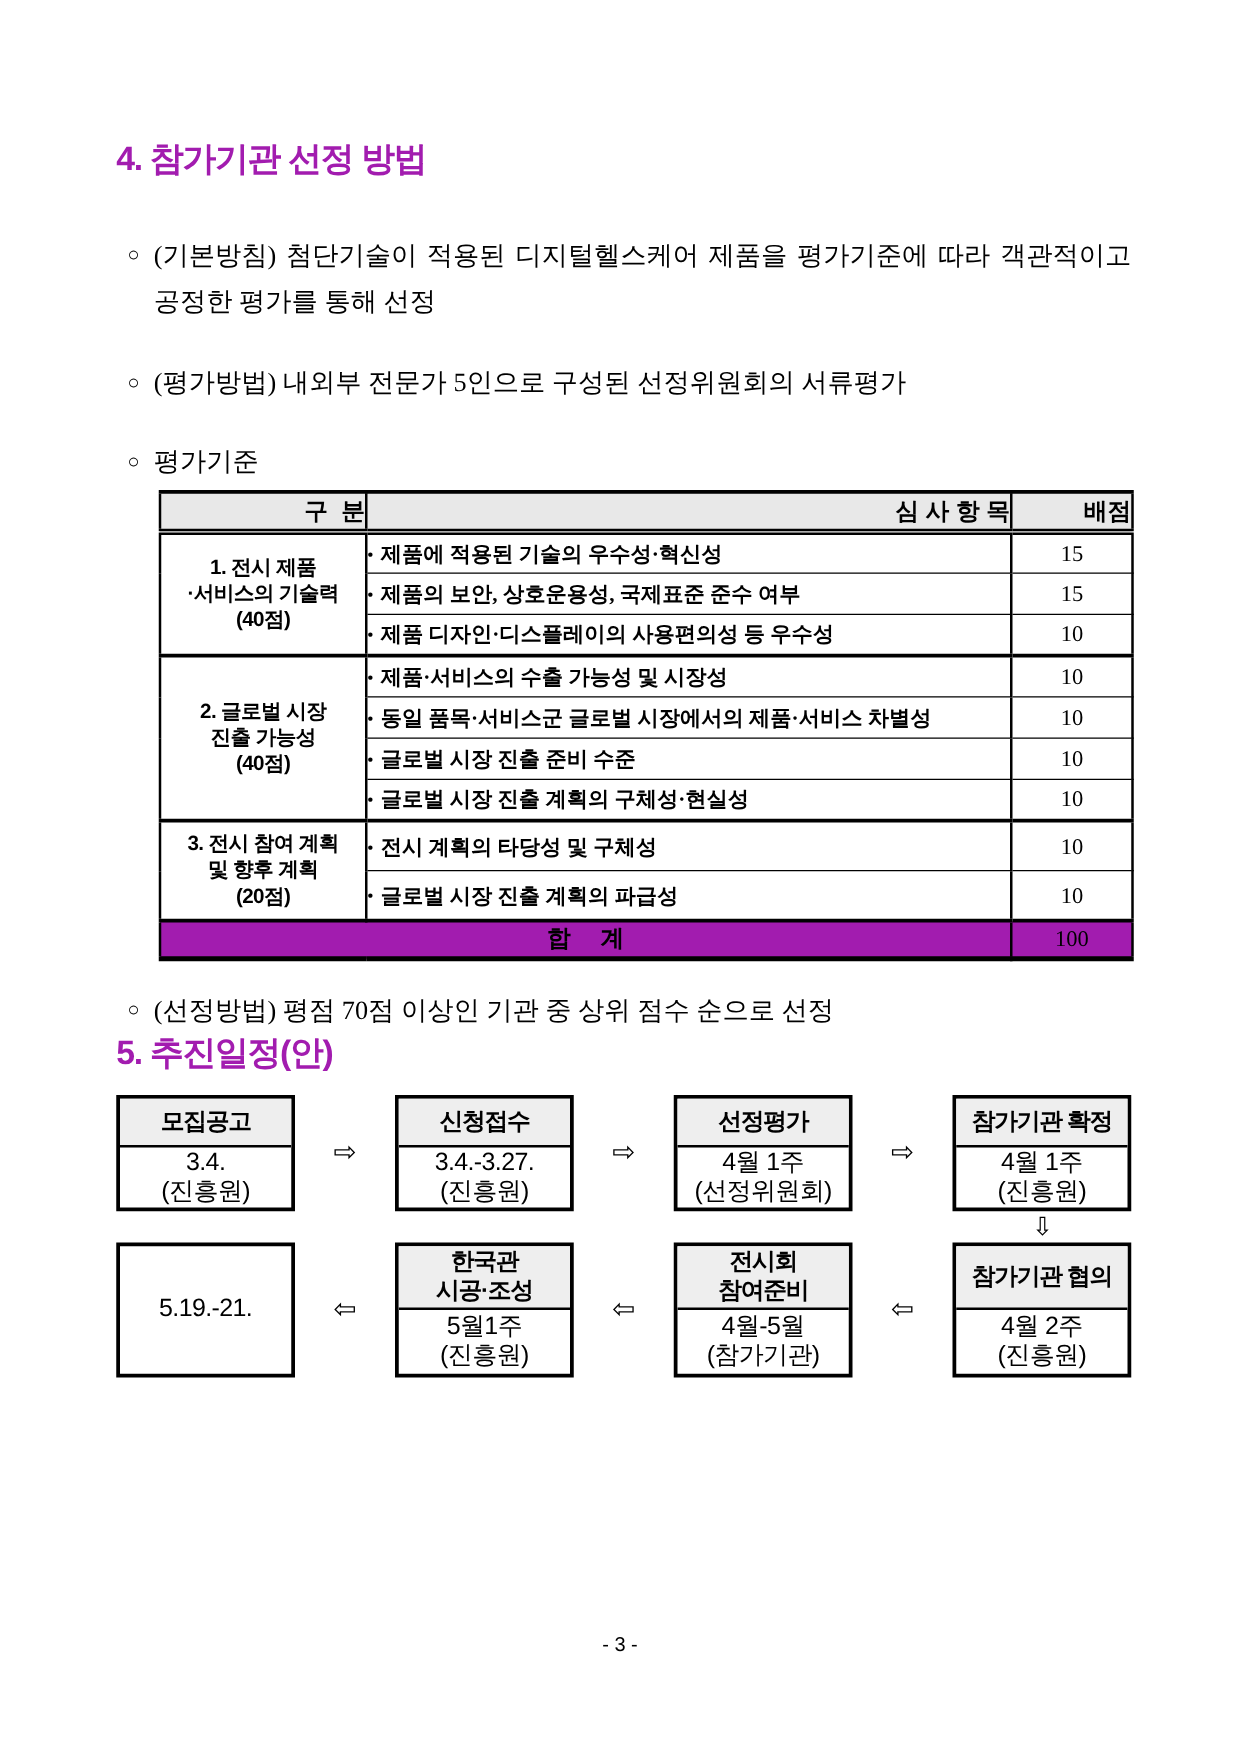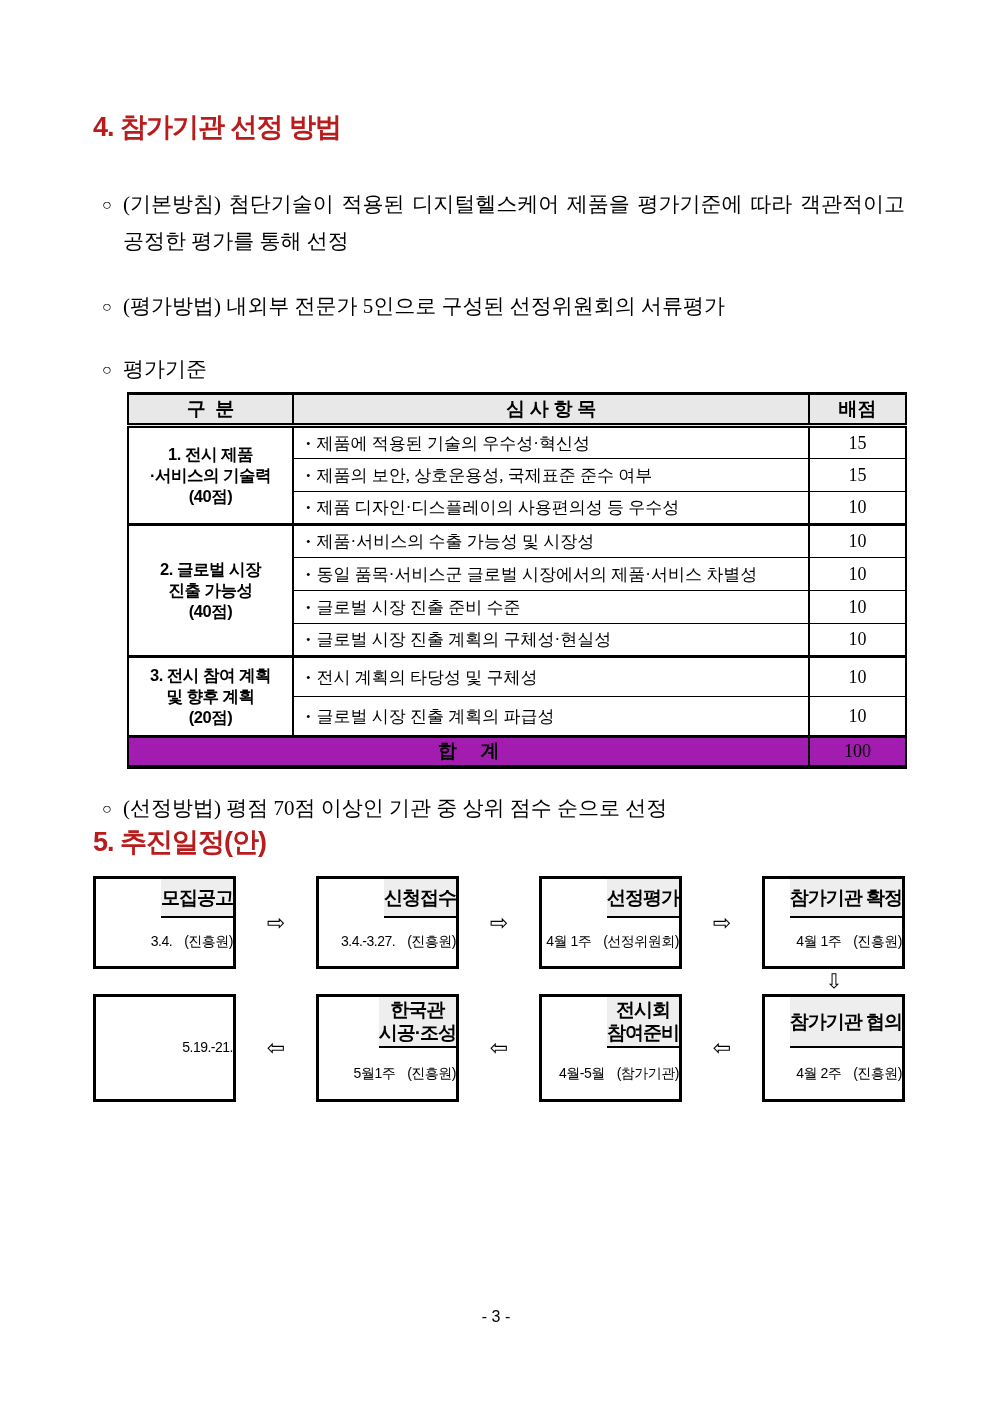--- a/index.html
+++ b/index.html
@@ -17,21 +17,21 @@
     padding: 112px 87px 0 93px; 
   }
 
   
   .sec-heading {
     font-family: "Liberation Sans", "DejaVu Sans", sans-serif;
     font-weight: 800;
     font-size: 27px;
     line-height: 30px;
     letter-spacing: -1px;
-    color: #b91c1c;
+    color: #a21caf;
   }
   .sec-heading.second { }
 
   
   .para {
     display: flex;
     align-items: flex-start;
     font-size: 21px;
     line-height: 37px;
   }
@@ -61,44 +61,45 @@
     border-left: 2px solid #000;
     border-right: 2px solid #000;
     font-size: 17px;
   }
   table.eval col.c-cat  { width: 165px; }
   table.eval col.c-item { width: 516px; }
   table.eval col.c-pts  { width: 97px; }
   table.eval th {
     background: #e8e8e8;
     border-bottom: 5px double #000;
-    font-family: Liberation Serif, serif;
+    font-family: Liberation Sans, sans-serif;
     font-weight: 700;
     font-size: 19px;
     height: 32px;
-    text-align: center;
+    text-align: right;
   }
   table.eval th, table.eval td { border-left: 2px solid #000; }
   table.eval td { border-bottom: 1px solid #000; }
   table.eval tr.h-item  { height: 33px; }
   table.eval tr.h-item3 { height: 40px; }
   table.eval tr.group-top td { border-top: 3px solid #000; border-radius: 10px; }
   td.cat {
     font-family: "Liberation Sans", "DejaVu Sans", sans-serif;
     font-weight: 700;
     font-size: 16.5px;
     line-height: 21px;
     text-align: center;
     vertical-align: middle;
     letter-spacing: -0.5px;
     margin-left: 40px;
   }
   td.item {
-    padding-left: 12px;
+    padding-left: 0;
     font-size: 17px;
+    font-weight: bold;
   }
   td.item .blt { font-size: 13px; margin-right: 6px; vertical-align: 1px; }
   td.pts {
     text-align: center;
     font-size: 18px;
   }
   table.eval tfoot td {
     background: #a21caf;
     border-top: 3px solid #000;
     border-bottom: none;
@@ -117,46 +118,44 @@
   
   .flow { margin-top: 19px; width: 812px; }
   .flow-row { display: flex; align-items: stretch; }
   .fbox {
     flex: 0 0 143px;
     border: 3px solid #000;
     background: #fff;
     display: flex;
     flex-direction: column;
     font-family: "Liberation Sans", "DejaVu Sans", sans-serif;
-    align-items: flex-end;
   }
   .fbox-head {
     background: #eeeeee;
     border-bottom: 2px solid #000;
     display: flex;
     flex-direction: column;
     align-items: center;
     justify-content: center;
     font-weight: 700;
     font-size: 19px;
     line-height: 23px;
     letter-spacing: -1px;
     white-space: nowrap;
   }
   .fbox-body {
     flex: 1;
     display: flex;
-    flex-direction: row;
+    flex-direction: column;
     align-items: center;
     justify-content: center;
-    font-size: 14px;
+    font-size: 20px;
     line-height: 23px;
     letter-spacing: -0.5px;
     white-space: nowrap;
-    gap: 12px;
   }
   .row1 .fbox { height: 93px; }
   .row1 .fbox-head { height: 39px; }
   .row2 .fbox { height: 108px; }
   .row2 .fbox-head { height: 51px; }
   .farrow {
     flex: 1;
     display: flex;
     align-items: center;
     justify-content: center;

